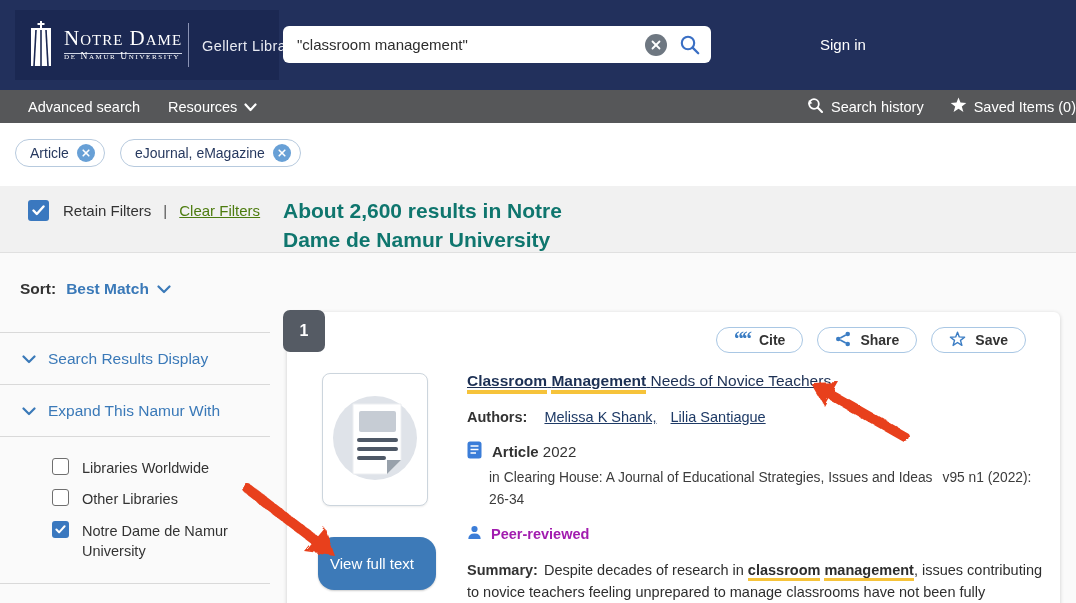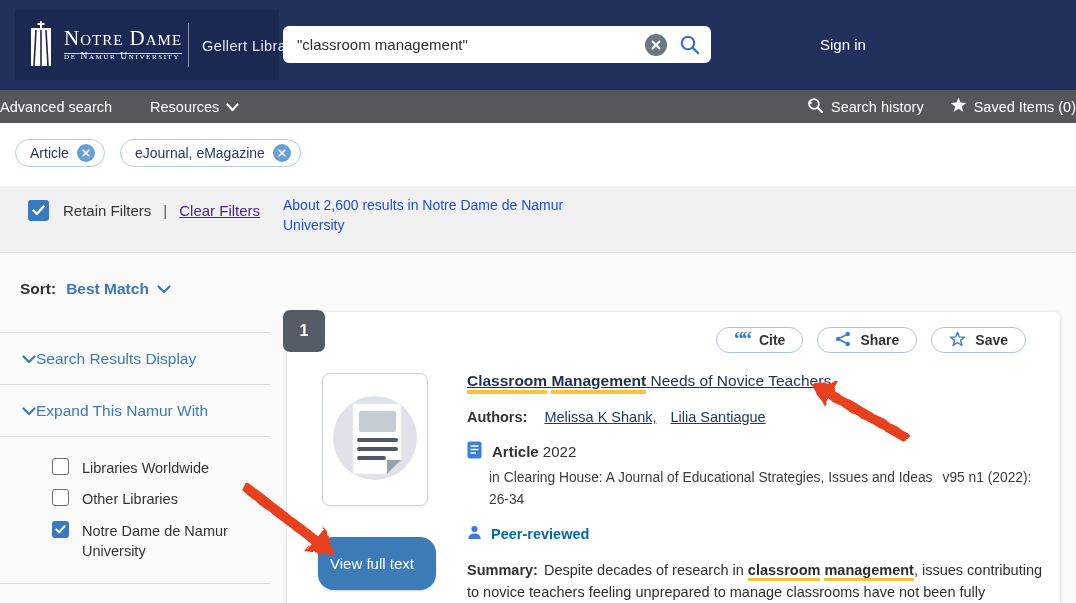--- a/index.html
+++ b/index.html
@@ -24,55 +24,55 @@
                   font-family:inherit; background:transparent; min-width:0; }
   .clear-btn { flex:0 0 auto; width:22px; height:22px; border-radius:50%; background:#6e7781; border:none;
                display:flex; align-items:center; justify-content:center; cursor:pointer; margin-right:10px; }
   .search-btn { flex:0 0 auto; width:26px; height:26px; background:none; border:none; cursor:pointer;
                 display:flex; align-items:center; justify-content:center; }
   .sign-in { position:absolute; left:820px; top:36px; color:#fff; font-size:15px; cursor:pointer; }
 
   
   .navbar { position:absolute; left:0; top:90px; width:1076px; height:33px; background:#565759;
             display:flex; align-items:center; color:#fff; font-size:14.5px; }
-  .nav-left { display:flex; align-items:center; gap:38px; }
+  .nav-left { display:flex; align-items:center; gap:28px; padding-left:28px; }
   .nav-right { margin-left:auto; display:flex; align-items:center; gap:26px; }
   .nav-item { display:flex; align-items:center; gap:7px; cursor:pointer; white-space:nowrap; }
 
   
   .chips-row { position:absolute; left:15px; top:139px; display:flex; gap:15px; }
   .chip { height:28px; border:1px solid #b7cade; border-radius:15px; background:#fff; display:flex;
           align-items:center; gap:8px; padding:0 9px 0 14px; font-size:14px; color:#27395f; }
   .chip-x { width:18px; height:18px; border-radius:50%; background:#68a0d6; border:none; cursor:pointer;
             display:flex; align-items:center; justify-content:center; }
 
   
   .filter-bar { position:absolute; left:0; top:186px; width:1076px; height:67px; background:#f1f1f1;
                 border-bottom:1px solid #e0e0e0; }
   .retain-group { position:absolute; left:28px; top:14px; display:flex; align-items:center; font-size:15px; color:#333; }
   .cb { width:21px; height:21px; border-radius:3px; display:flex; align-items:center; justify-content:center;
         cursor:pointer; }
   .cb.checked { background:#3a78bf; }
   .cb.unchecked { background:#fff; border:2px solid #6f6f6f; }
   .retain-label { margin-left:14px; }
   .pipe { margin:0 12px; color:#555; }
-  .clear-link { color:#4c1d95; text-decoration:underline; cursor:pointer; }
-  .results-summary { position:absolute; left:283px; top:10px; width:300px; font-size:14px; font-weight:400;
-                     color:#1d4ed8; line-height:1.4; }
+  .clear-link { color:#4d7c0f; text-decoration:underline; cursor:pointer; }
+  .results-summary { position:absolute; left:283px; top:10px; width:300px; font-size:21px; font-weight:700;
+                     color:#0f766e; line-height:1.4; }
 
   
   .main { position:absolute; left:0; top:253px; width:1076px; height:350px; background:#fafafa; }
 
   
   .sidebar { position:absolute; left:0; top:0; width:270px; }
   .sort-row { padding:27px 0 0 20px; height:80px; border-bottom:1px solid #d9d9d9; display:flex;
               align-items:flex-start; gap:10px; font-size:15.5px; }
   .sort-label { color:#333; font-weight:700; }
   .sort-value { color:#3a79b8; font-weight:700; display:flex; align-items:center; gap:8px; cursor:pointer; }
-  .side-section { height:52px; border-bottom:1px solid #d9d9d9; display:flex; align-items:center; gap:0;
+  .side-section { height:52px; border-bottom:1px solid #d9d9d9; display:flex; align-items:center; gap:12px;
                   padding-left:22px; color:#3a79b8; font-size:15.5px; cursor:pointer; }
   .side-section.open { border-bottom:none; }
   .lib-options { padding:10px 0 0 52px; border-bottom:1px solid #d9d9d9; padding-bottom:22px; }
   .lib-row { display:flex; align-items:flex-start; gap:13px; margin-top:11px; font-size:14.5px; color:#333; }
   .lib-row .cb { width:17px; height:17px; flex:0 0 auto; }
   .lib-row .cb.unchecked { border-width:1.5px; }
   .lib-label { width:172px; line-height:1.4; padding-top:0; }
 
   
   .card { position:absolute; left:287px; top:59px; width:773px; height:310px; background:#fff;
@@ -105,21 +105,21 @@
   .author-link { color:#1e3a66; text-decoration:underline; margin-left:10px; cursor:pointer; }
   .author-link:first-of-type { margin-left:13px; }
 
   .format-row { margin-top:16px; display:flex; align-items:center; gap:10px; font-size:15px; color:#333; }
   .format-name { font-weight:700; }
   .journal-line { margin:5px 0 0 22px; width:556px; font-size:13.8px; color:#3c3c3c; line-height:1.55; }
   .journal-title { margin-left:4px; }
   .journal-issue { margin-left:10px; }
 
   .peer-row { margin-top:15px; display:flex; align-items:center; gap:9px; font-size:14.5px; font-weight:700;
-              color:#0369a1; }
+              color:#a21caf; }
   .summary-row { margin-top:16px; font-size:14.5px; color:#2e2e2e; line-height:1.55; width:578px; }
   .summary-text { margin-left:6px; }
 
   .arrows { position:absolute; left:0; top:0; width:1076px; height:603px; pointer-events:none; }
 </style>
 </head>
 <body>
 
 <div class="page">
 

